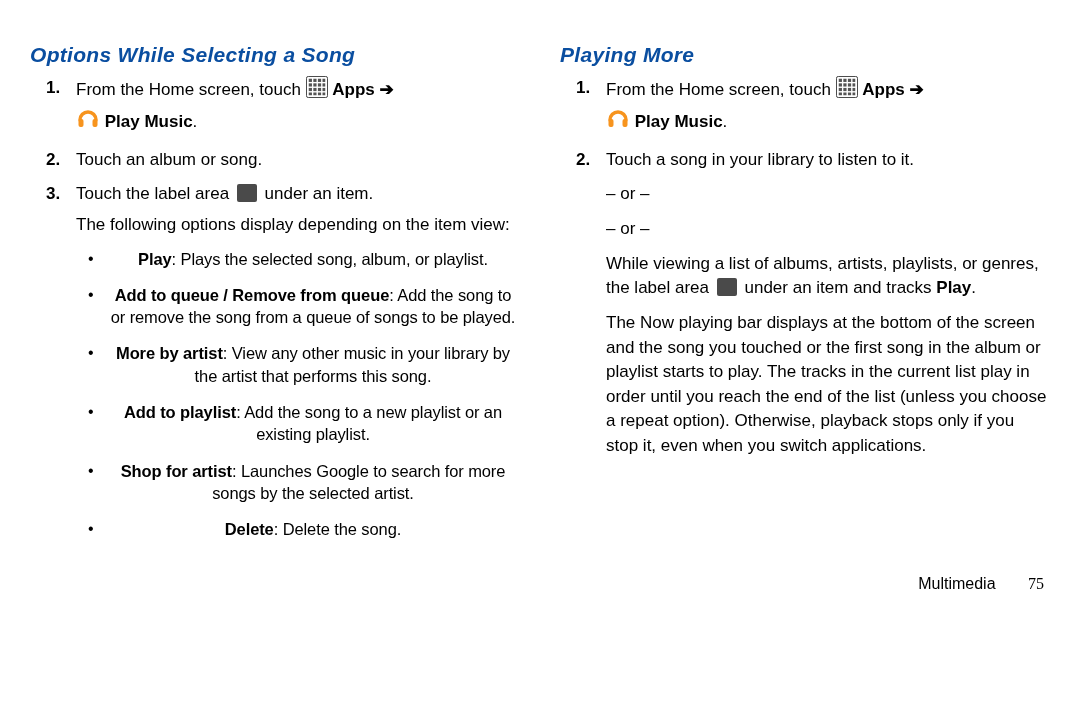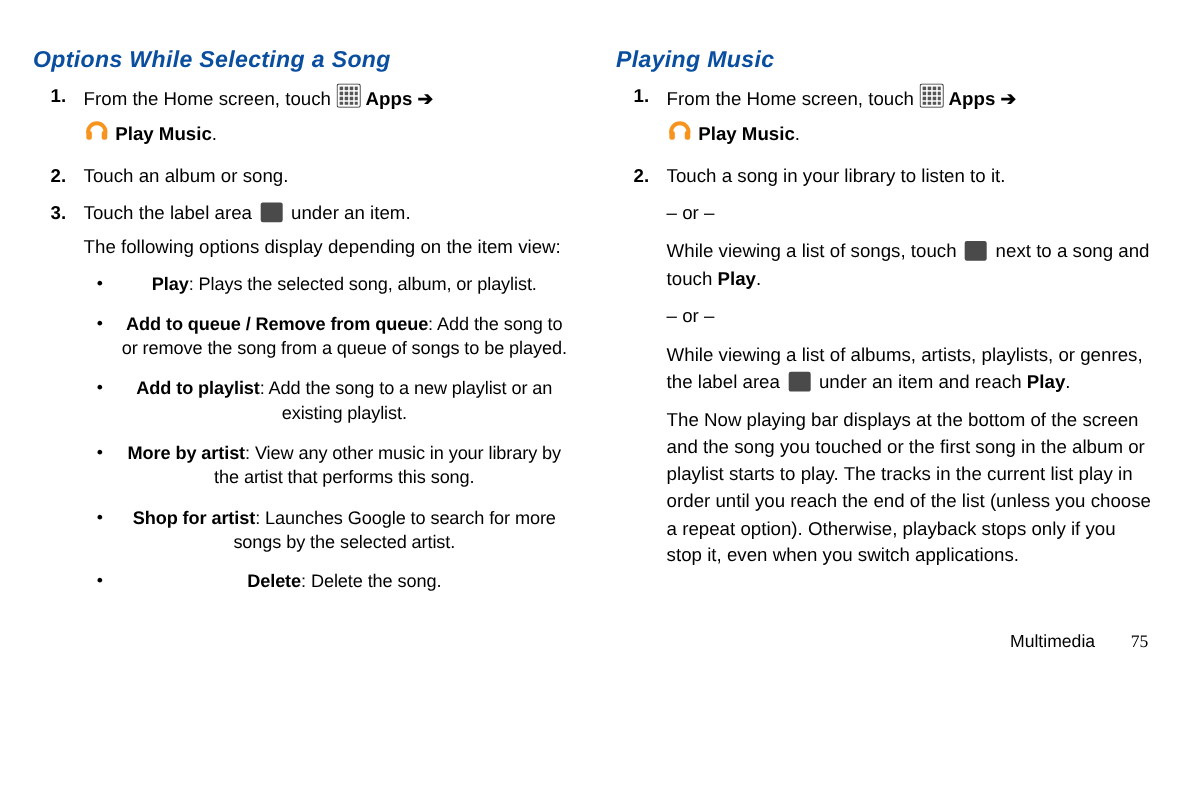--- a/index.html
+++ b/index.html
@@ -174,29 +174,29 @@
           <span class="label-block"></span>
           <span> under an item.</span>
           <div style="height:6px"></div>
           <span>The following options display depending on the item view:</span>
         </li>
       </ol>
 
       <ul class="bullets">
         <li><span class="b">Play</span><span>: Plays the selected song, album, or playlist.</span></li>
         <li><span class="b">Add to queue / Remove from queue</span><span>: Add the song to or remove the song from a queue of songs to be played.</span></li>
+        <li><span class="b">More by artist</span><span>: View any other music in your library by the artist that performs this song.</span></li>
         <li><span class="b">Add to playlist</span><span>: Add the song to a new playlist or an existing playlist.</span></li>
-        <li><span class="b">More by artist</span><span>: View any other music in your library by the artist that performs this song.</span></li>
         <li><span class="b">Shop for artist</span><span>: Launches Google to search for more songs by the selected artist.</span></li>
         <li><span class="b">Delete</span><span>: Delete the song.</span></li>
       </ul>
     </div>
 
     <div class="col">
-      <div class="h2">Playing Music</div>
+      <div class="h2">Playing More</div>
 
       <ol class="steps">
         <li>
           <span>From the Home screen, touch </span>
           <span class="inline-icon">
             <svg class="apps-svg" viewBox="0 0 24 24">
               <rect x="0.5" y="0.5" width="23" height="23" rx="2" fill="#fff" stroke="#333" stroke-width="1"></rect>
               <g fill="#555">
                 <rect x="3" y="3" width="3.5" height="3.5"></rect>
                   <rect x="8" y="3" width="3.5" height="3.5"></rect>
@@ -227,32 +227,27 @@
               <rect x="16.5" y="13" width="5" height="8" rx="2" fill="#f7941e"></rect>
             </svg>
           </span>
           <span class="b"> <span>Play Music</span></span><span>.</span>
         </li>
         <li>Touch a song in your library to listen to it.</li>
       </ol>
 
       <div class="noindent">– or –</div>
 
-      <div class="noindent">
-        <span>While viewing a list of songs, touch </span>
-        <span class="label-block"></span>
-        <span> next to a song and touch </span><span class="b">Play</span><span>.</span>
-      </div>
 
       <div class="noindent">– or –</div>
 
       <div class="noindent">
         <span>While viewing a list of albums, artists, playlists, or genres, the label area </span>
         <span class="label-block"></span>
-        <span> under an item and reach </span>
+        <span> under an item and tracks </span>
         <span class="b">Play</span><span>.</span>
       </div>
 
       <div class="noindent">The Now playing bar displays at the bottom of the screen and the song you touched or the first song in the album or playlist starts to play. The tracks in the current list play in order until you reach the end of the list (unless you choose a repeat option). Otherwise, playback stops only if you stop it, even when you switch applications.</div>
     </div>
   </div>
 
   <div class="footer">
     <span>Multimedia</span>
     <span class="pg">75</span>

